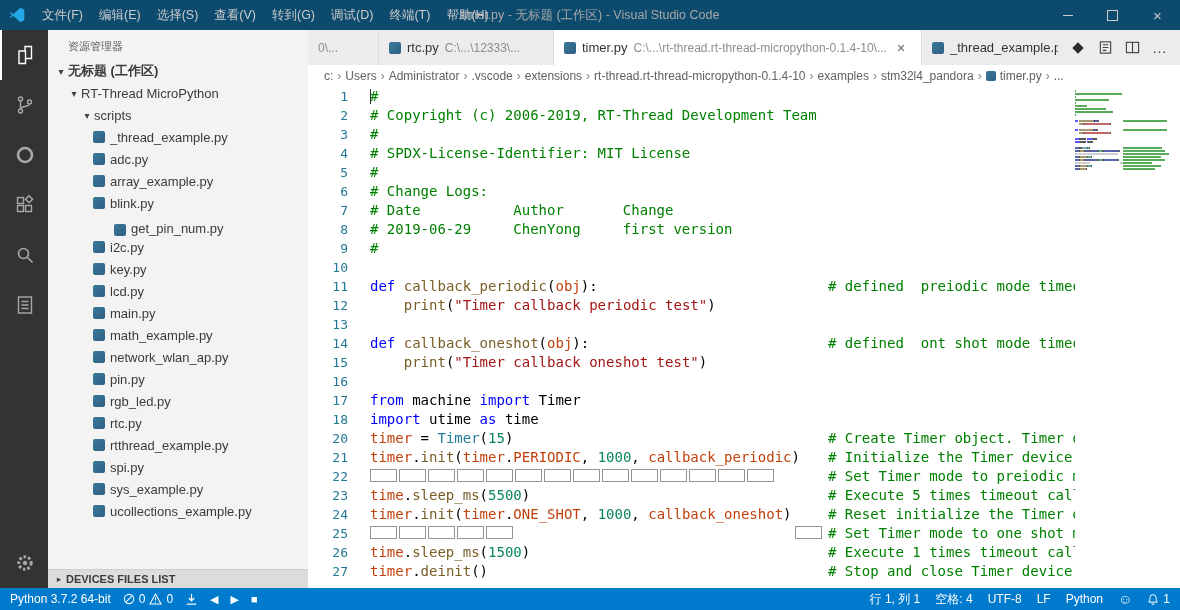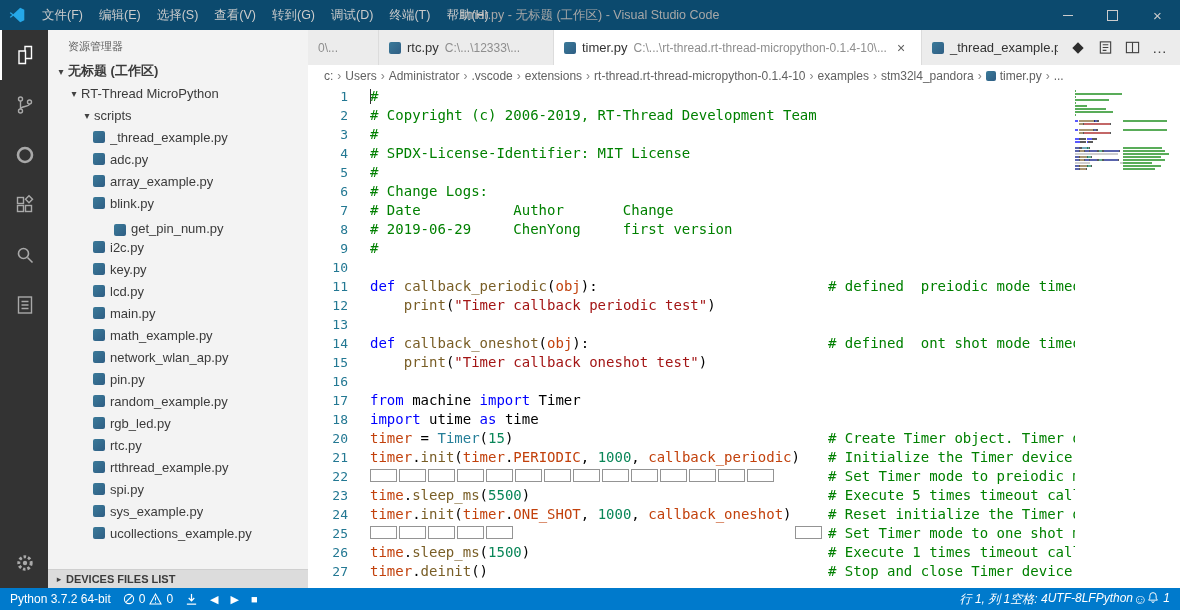--- a/index.html
+++ b/index.html
@@ -63,21 +63,21 @@
   .box-group{position:absolute;top:2px;display:flex;gap:2px;}
   .wbox{width:27px;height:13px;border:1px solid #949494;box-sizing:border-box;}
   .cursor{position:absolute;left:0;top:2px;width:1px;height:15px;background:#333;}
   
   .minimap{position:absolute;top:0;right:0;bottom:0;width:105px;background:#ffffff;padding-top:3px;overflow:hidden;}
   .mrow{position:relative;height:2px;margin-bottom:1px;overflow:hidden;}
   .mseg{position:absolute;top:0;height:2px;opacity:.65;}
   
   .statusbar{height:22px;background:#007acc;color:#ffffff;display:flex;align-items:center;font-size:12px;padding:0 10px;box-sizing:border-box;}
   .sb-left{display:flex;align-items:center;gap:12px;}
-  .sb-right{margin-left:auto;display:flex;align-items:flex-start;font-style:italic;}
+  .sb-right{margin-left:auto;display:flex;align-items:center;gap:15px;}
   .sb-item{display:flex;align-items:center;gap:4px;white-space:nowrap;cursor:pointer;}
   .sb-glyph{font-size:11px;line-height:1;}
   svg{display:block;}
 </style>
 </head>
 <body>
 
 <div class="titlebar">
   <span class="vscode-logo">
     <svg width="16" height="16" viewBox="0 0 16 16">
@@ -215,24 +215,20 @@
           <span class="pyicon"></span>
           <span class="tree-label">math_example.py</span>
         </div>
         <div class="tree-row" style="padding-left: 45px;">
           <span class="pyicon"></span>
           <span class="tree-label">network_wlan_ap.py</span>
         </div>
         <div class="tree-row" style="padding-left: 45px;">
           <span class="pyicon"></span>
           <span class="tree-label">pin.py</span>
-        </div>
-        <div class="tree-row" style="padding-left: 45px;">
-          <span class="pyicon"></span>
-          <span class="tree-label">random_example.py</span>
         </div>
         <div class="tree-row" style="padding-left: 45px;">
           <span class="pyicon"></span>
           <span class="tree-label">rgb_led.py</span>
         </div>
         <div class="tree-row" style="padding-left: 45px;">
           <span class="pyicon"></span>
           <span class="tree-label">rtc.py</span>
         </div>
         <div class="tree-row" style="padding-left: 45px;">

